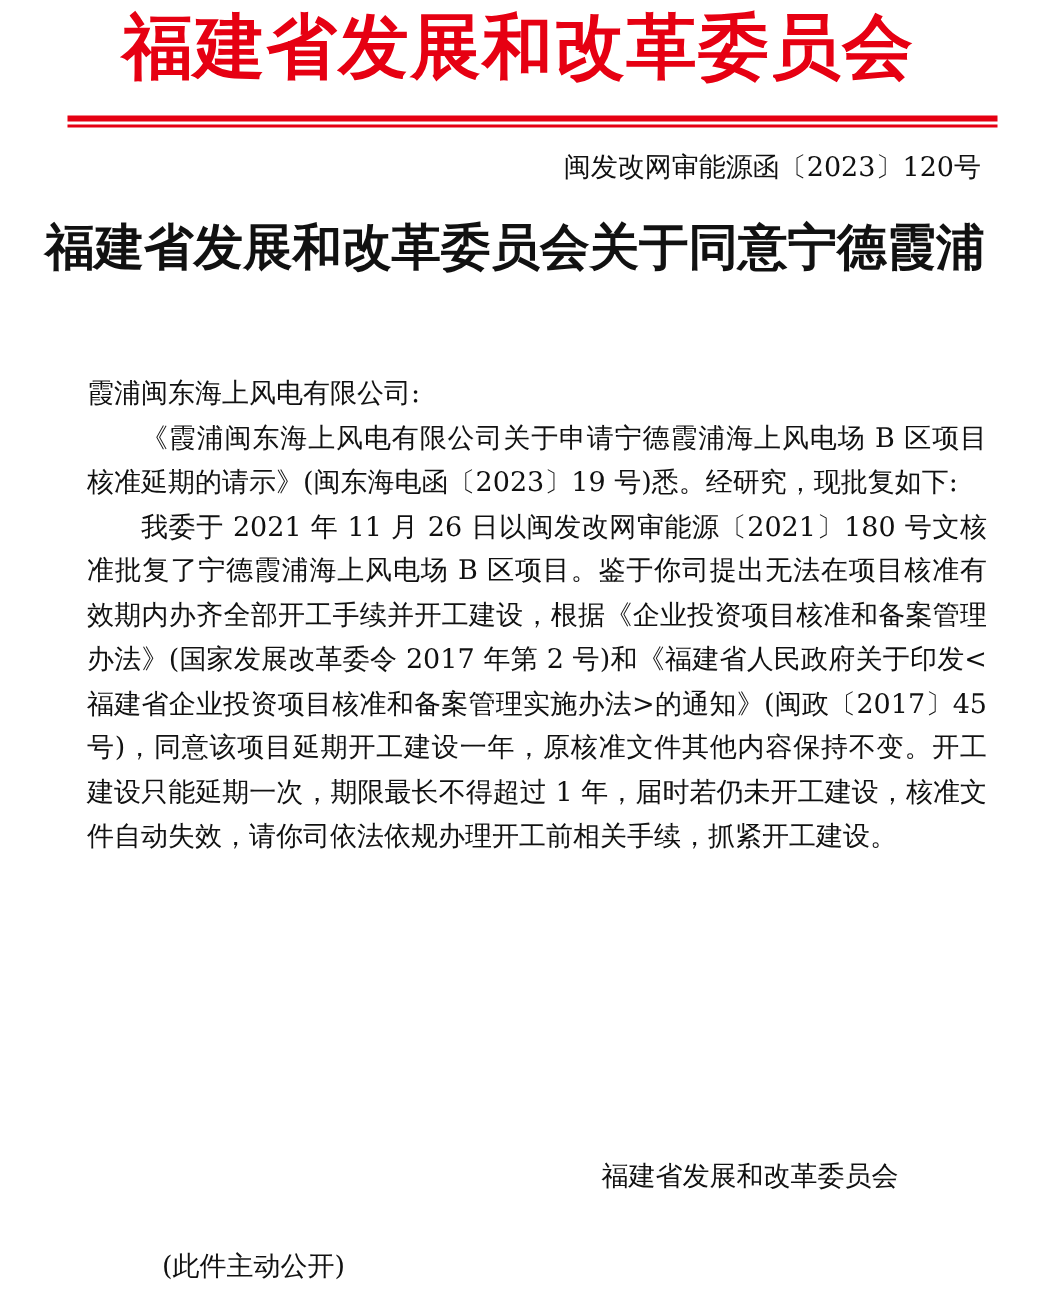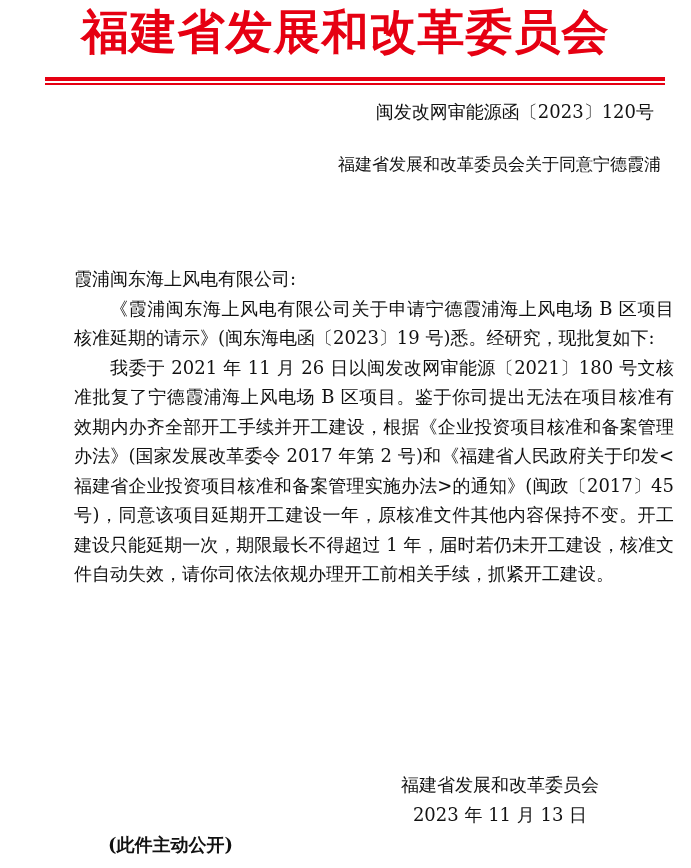--- a/index.html
+++ b/index.html
@@ -5,28 +5,28 @@
   html, body { margin:0; padding:0; background:#ffffff; }
   body { width:691px; height:868px; position:relative; overflow:hidden;
          font-family:"DejaVu Serif","Liberation Serif",serif; color:#111; }
   .masthead { position:absolute; left:0; top:2px; width:691px; text-align:center;
               color:#e60012; font-size:47px; font-weight:bold; letter-spacing:1px;
               font-family:"DejaVu Serif","Liberation Serif",serif; line-height:60px; }
   .rule { position:absolute; left:45px; width:620px; background:#e60012; }
   .rule.thick { top:77px; height:4px; }
   .rule.thin { top:83px; height:2px; }
   .docno { position:absolute; right:37px; top:100px; font-size:18px; line-height:24px;text-align:right; }
-  .title { position:absolute; left:30px; width:631px; top:148px; text-align:right;
-           font-size:17px; font-weight:normal; line-height:33px; }
-  .body { position:absolute; left:58px; width:600px; top:264px; font-size:18px; line-height:29.5px;margin-left:16px; }
+  .title { position:absolute; left:30px; width:631px; top:148px; text-align:left;
+           font-size:33px; font-weight:bold; line-height:33px; }
+  .body { position:absolute; left:58px; width:600px; top:248px; font-size:18px; line-height:29.5px; }
   .body p { margin:0; text-align:justify; }
   .indent { text-indent:36px; }
   .sign { position:absolute; left:360px; width:280px; top:770px; text-align:center;
           font-size:18px; line-height:30px; }
-  .public { position:absolute; left:108px; top:832px; font-size:18px; line-height:26px;font-weight:bold; }
+  .public { position:absolute; left:108px; top:832px; font-size:18px; line-height:26px; }
 </style>
 </head>
 <body>
 
 <div class="masthead">福建省发展和改革委员会</div>
 <div class="rule thick"></div>
 <div class="rule thin"></div>
 <div class="docno">闽发改网审能源函〔2023〕120号</div>
 
 <div class="title">
@@ -34,16 +34,15 @@
 </div>
 
 <div class="body">
   <p>霞浦闽东海上风电有限公司:</p>
   <p class="indent">《霞浦闽东海上风电有限公司关于申请宁德霞浦海上风电场 B 区项目核准延期的请示》(闽东海电函〔2023〕19 号)悉。经研究，现批复如下:</p>
   <p class="indent">我委于 2021 年 11 月 26 日以闽发改网审能源〔2021〕180 号文核准批复了宁德霞浦海上风电场 B 区项目。鉴于你司提出无法在项目核准有效期内办齐全部开工手续并开工建设，根据《企业投资项目核准和备案管理办法》(国家发展改革委令 2017 年第 2 号)和《福建省人民政府关于印发&lt;福建省企业投资项目核准和备案管理实施办法&gt;的通知》(闽政〔2017〕45 号)，同意该项目延期开工建设一年，原核准文件其他内容保持不变。开工建设只能延期一次，期限最长不得超过 1 年，届时若仍未开工建设，核准文件自动失效，请你司依法依规办理开工前相关手续，抓紧开工建设。</p>
 </div>
 
 <div class="sign">
   <div>福建省发展和改革委员会</div>
-  <div>2023 年 11 月 13 日</div>
 </div>
 
 <div class="public">(此件主动公开)</div>
 
 </body></html>

